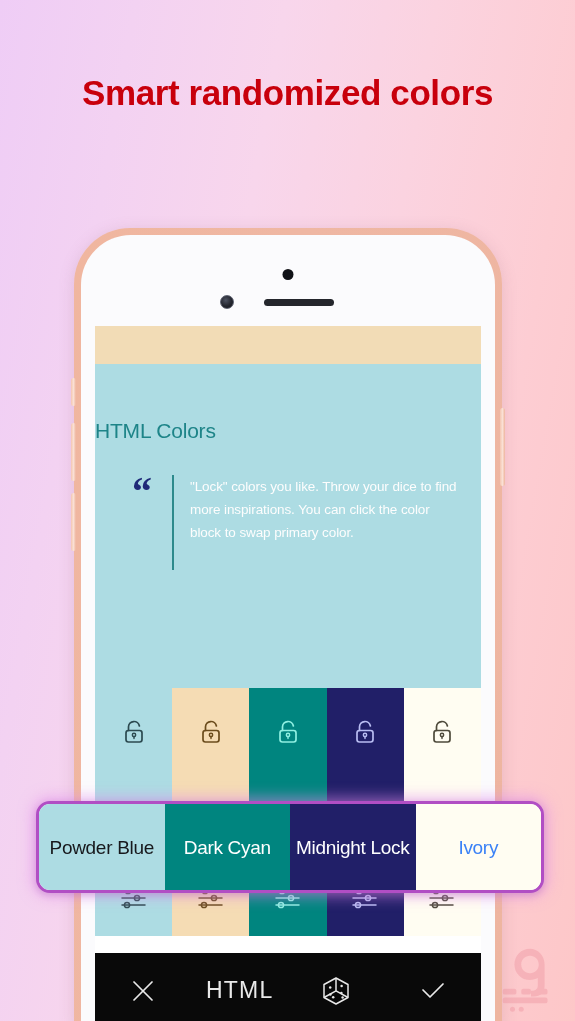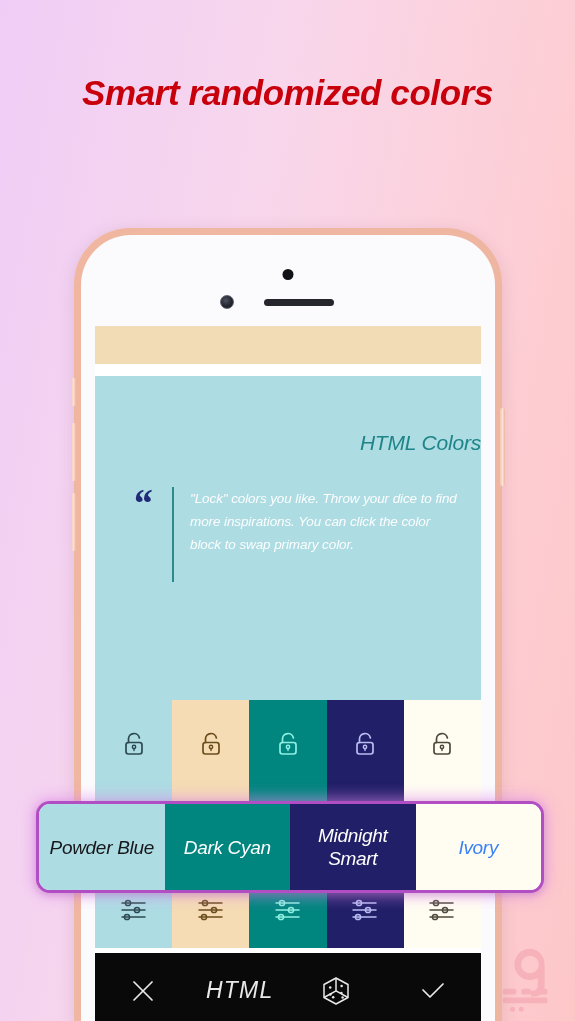--- a/index.html
+++ b/index.html
@@ -14,21 +14,20 @@
     position:relative;
     width:575px; height:1021px;
     background:linear-gradient(100deg,
         #efcdf6 0%,
         #f3d2f2 18%,
         #f8d6ec 38%,
         #fbd3e0 58%,
         #fdcdd3 78%,
         #fdc7c8 100%);
     overflow:hidden;
-    font-style:italic;
   }
 
   
   .headline-wrap {
     position:absolute; left:0; right:0; top:72px;
     text-align:center;
   }
   .headline-1 {
     font-size:35px;
     font-weight:bold;
@@ -104,26 +103,25 @@
     height:38px;
     background:#f2dcb6;
   }
 
   .card-body {
     position:relative;
     height:324px;
     background:#addce3;
   }
   .card-title {
-    text-align:right;
+    text-align:left;
     padding-top:55px;
     font-size:21px;
     color:#1d8488;
     letter-spacing:-0.2px;
-    margin-top:12px;
   }
   .quote-row {
     display:flex;
     margin-top:32px;
     padding-left:37px;
     padding-right:22px;
   }
   .quote-glyph {
     font-size:40px;
     line-height:26px;
@@ -410,21 +408,21 @@
   </div>
 
   <div class="name-overlay" id="name-overlay" style="border-color: rgb(177, 78, 196);">
       <div class="name-cell" style="background: rgb(173, 220, 227); color: rgb(23, 24, 28);">
         <span>Powder Blue</span>
       </div>
       <div class="name-cell" style="background: rgb(0, 133, 127); color: rgb(255, 255, 255);">
         <span>Dark Cyan</span>
       </div>
       <div class="name-cell" style="background: rgb(33, 31, 104); color: rgb(255, 255, 255);">
-        <span>Midnight Smart</span>
+        <span>Midnight Lock</span>
       </div>
       <div class="name-cell" style="background: rgb(255, 253, 242); color: #3b82f6;">
         <span>Ivory</span>
       </div>
     </div>
 
   <svg class="watermark" viewBox="0 0 80 76">
     <g fill="#e8808f">
       <path d="M40 6 c-9 0 -16 7 -16 16 c0 9 7 16 16 16 c3 0 6 -1 8 -2 l0 8 c0 3 -2 5 -5 5 l-2 0 l0 6 l3 0 c7 0 11 -4 11 -11 l0 -22 c0 -9 -7 -16 -15 -16 z m0 7 c5 0 9 4 9 9 c0 5 -4 9 -9 9 c-5 0 -9 -4 -9 -9 c0 -5 4 -9 9 -9 z"></path>
       <rect x="12" y="56" width="46" height="6" rx="2"></rect>

